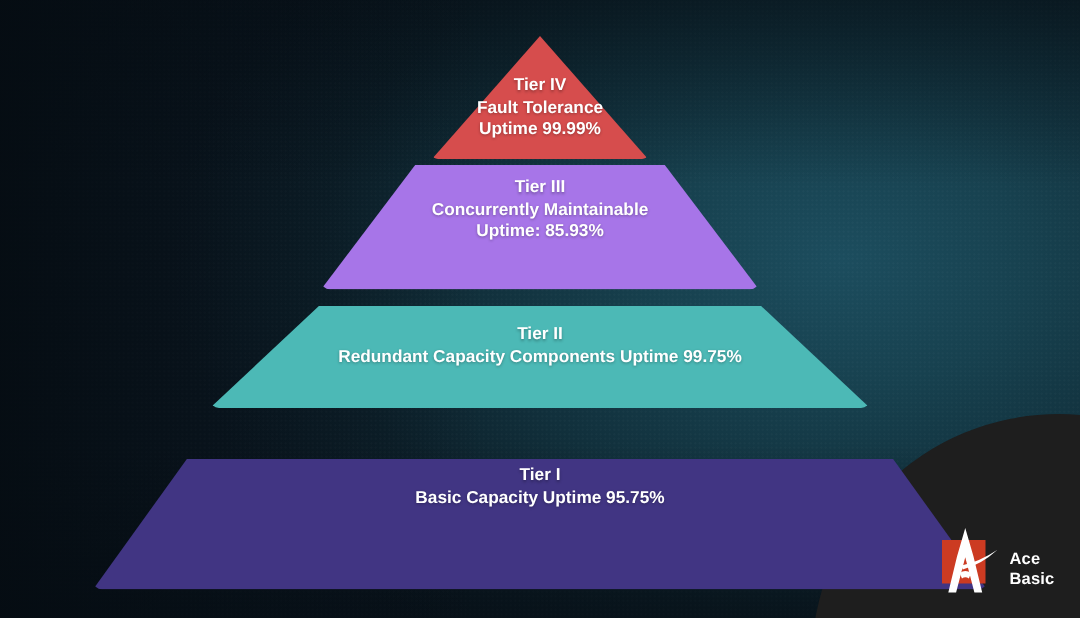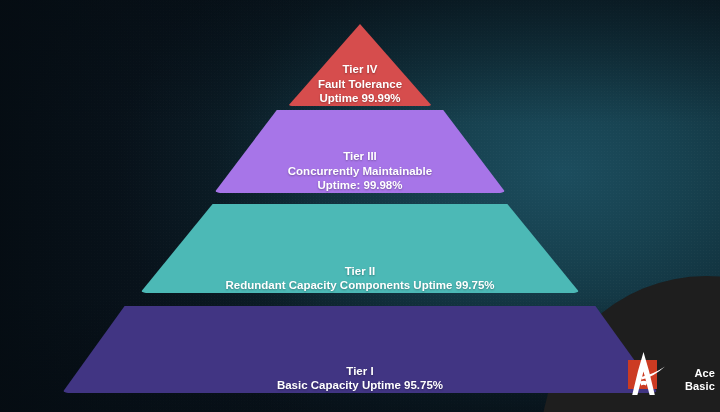--- a/index.html
+++ b/index.html
@@ -60,21 +60,21 @@
   }
 
   
   .pyramid {
     position: absolute;
     inset: 0;
   }
   .tier {
     position: absolute;
     display: flex;
-    align-items: flex-end;
+    align-items: flex-start;
     justify-content: center;
     text-align: center;
     color: #ffffff;
     font-weight: bold;
     line-height: 1.28;
     text-shadow: 0 1px 2px rgba(0,0,0,.30);
     -webkit-font-smoothing: antialiased;
   }
   .tier-shape {
     position: absolute;
@@ -114,21 +114,21 @@
     clip-path: polygon(21.5% 0%, 78.5% 0%, 100% 100%, 0% 100%);
     border-radius: 6px;
   }
   #tier-3 .tier-label { padding-top: 8px; }
 
   
   #tier-2 {
     left: 140px;
     top: 204px;
     width: 440px;
-    height: 89px;
+    height: 68px;
     font-size: 11.5px;
   }
   #tier-2 .tier-shape {
     background: #4cb9b6;
     clip-path: polygon(16.5% 0%, 83.5% 0%, 100% 100%, 0% 100%);
     border-radius: 6px;
   }
   #tier-2 .tier-label { padding-top: 12px; }
 
   
@@ -157,28 +157,27 @@
     align-items: center;
   }
   .logo-mark {
     position: relative;
     width: 42px;
     height: 46px;
     flex: none;
   }
   .logo-mark svg { display: block; }
   .logo-text {
-    margin-left: 19px;
+    margin-left: 7px;
     color: #ffffff;
     font-weight: bold;
     font-size: 11px;
     line-height: 1.12;
     letter-spacing: .1px;
     padding-top: 11px;
-    text-align: right;
   }
 </style>
 </head>
 <body>
 
 <div id="infographic">
 
   <div class="bg-base"></div>
   <div class="bg-dots"></div>
   <div class="bg-vignette"></div>
@@ -190,21 +189,21 @@
       <div class="tier-shape"></div>
       <div class="tier-label">Tier IV
 Fault Tolerance
 Uptime 99.99%</div>
     </div>
 
     <div class="tier" id="tier-3">
       <div class="tier-shape"></div>
       <div class="tier-label">Tier III
 Concurrently Maintainable
-Uptime: 99.98%</div>
+Uptime: 85.93%</div>
     </div>
 
     <div class="tier" id="tier-2">
       <div class="tier-shape"></div>
       <div class="tier-label">Tier II
 Redundant Capacity Components Uptime 99.75%</div>
     </div>
 
     <div class="tier" id="tier-1">
       <div class="tier-shape"></div>

